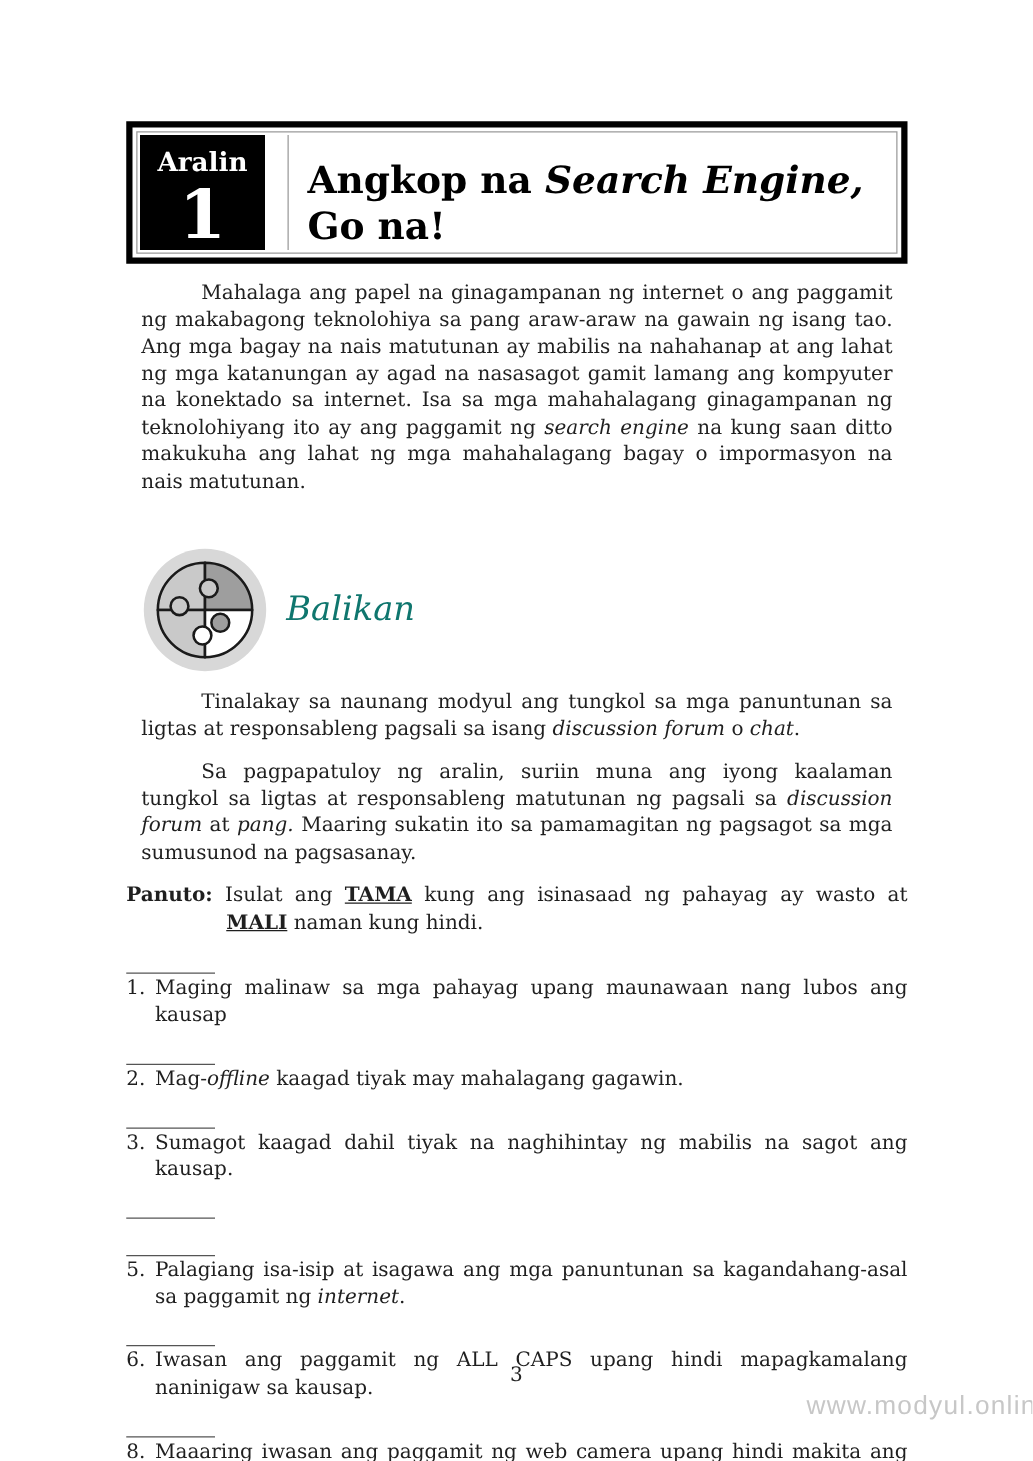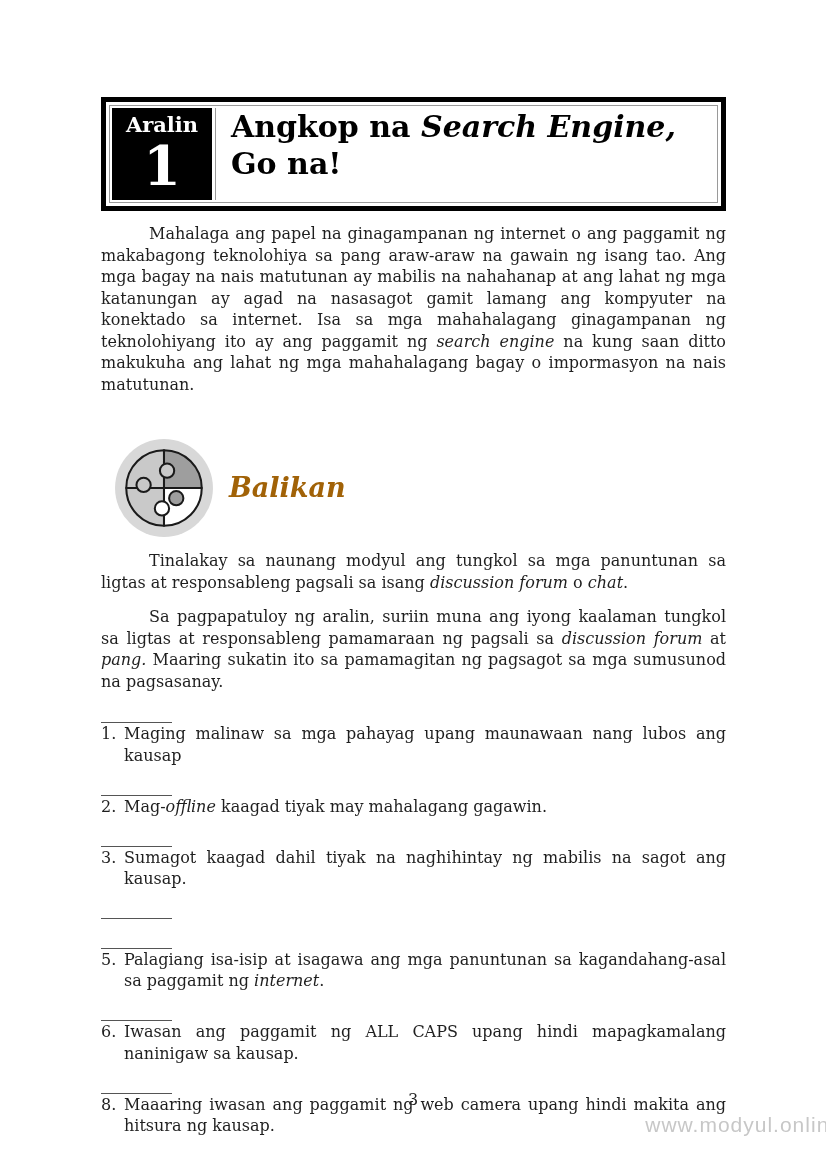--- a/index.html
+++ b/index.html
@@ -31,51 +31,51 @@
     align-items: stretch;
   }
   .lesson-cell {
     width: 100px;
     min-height: 92px;
     background: #000;
     color: #fff;
     display: flex;
     flex-direction: column;
     align-items: center;
-    justify-content: center;
+    justify-content: flex-end;
     flex-shrink: 0;
   }
   .lesson-label {
     font-size: 21px;
     font-weight: bold;
     line-height: 24px;
   }
   .lesson-number {
     font-size: 54px;
     font-weight: bold;
     line-height: 58px;
   }
   .title-cell {
     border-left: 1px solid #9a9a9a;
-    margin-left: 3px;
+    margin-left: 18px;
     padding-left: 15px;
     display: flex;
-    align-items: flex-start;
+    align-items: flex-end;
     flex: 1;
   }
   .lesson-title {
     margin: 0;
     font-size: 30px;
     line-height: 37px;
     font-weight: bold;
     color: #000;
   }
   
   .para {
-    margin: 0;
+    margin: 12px;
     font-size: 16px;
     line-height: 21.5px;
     text-align: justify;
   }
   .indent { text-indent: 48px; }
   .p-intro { margin-top: 12px; }
   .p-b1 { margin-top: 9px; }
   .p-b2 { margin-top: 13px; }
   .it { font-style: italic; }
   .bd { font-weight: bold; }
@@ -86,23 +86,23 @@
     margin-bottom: 10px;
     margin-left: 12px;
     display: flex;
     align-items: center;
     height: 105px;
   }
   .puzzle { width: 102px; height: 102px; flex-shrink: 0; }
   .balikan-heading {
     margin: 0 0 0 14px;
     font-size: 27px;
-    font-weight: bold;
+    font-weight: normal;
     font-style: italic;
-    color: #a16207;
+    color: #0f766e;
   }
   
   .panuto {
     margin: 13px 0 0 0;
     font-size: 16px;
     line-height: 21.5px;
     text-align: justify;
     padding-left: 80px;
     text-indent: -80px;
   }
@@ -183,22 +183,23 @@
           <circle cx="30" cy="47" r="7" fill="#c9c9c9" stroke="#1a1a1a" stroke-width="2"></circle>
           <circle cx="53" cy="33" r="7" fill="#c9c9c9" stroke="#1a1a1a" stroke-width="2"></circle>
           <circle cx="62" cy="60" r="7" fill="#9e9e9e" stroke="#1a1a1a" stroke-width="2"></circle>
           <circle cx="48" cy="70" r="7" fill="#ffffff" stroke="#1a1a1a" stroke-width="2"></circle>
         </svg>
       </span>
       <h2 class="balikan-heading">Balikan</h2>
     </div>
 
     <p class="para indent p-b1"><span>Tinalakay sa naunang modyul ang tungkol sa mga panuntunan sa ligtas at responsableng pagsali sa isang </span><span class="it">discussion forum</span><span> o </span><span class="it">chat</span><span>.</span></p>
-    <p class="para indent p-b2"><span>Sa pagpapatuloy ng aralin, suriin muna ang iyong kaalaman tungkol sa ligtas at responsableng pamamaraan ng pagsali sa </span><span class="it">discussion forum</span><span> at </span><span class="it">pang.</span><span> Maaring sukatin ito sa pamamagitan ng pagsagot sa mga sumusunod na pagsasanay.</span></p>
-
+    <p class="para indent p-b2"><span>Sa pagpapatuloy ng aralin, suriin muna ang iyong kaalaman tungkol sa ligtas at responsableng matutunan ng pagsali sa </span><span class="it">discussion forum</span><span> at </span><span class="it">pang.</span><span> Maaring sukatin ito sa pamamagitan ng pagsagot sa mga sumusunod na pagsasanay.</span></p>
+
+    <p class="panuto"><span class="bd">Panuto:</span><span> Isulat ang </span><span class="bd un">TAMA</span><span> kung ang isinasaad ng pahayag ay wasto at </span><span class="bd un">MALI</span><span> naman kung hindi.</span></p>
 
     <div class="items">
       <div class="item">
         <span class="blank"></span>
         <span class="item-text"><span class="num">1.</span><span><span>Maging malinaw sa mga pahayag upang maunawaan nang lubos ang kausap</span></span></span>
       </div>
       <div class="item">
         <span class="blank"></span>
         <span class="item-text"><span class="num">2.</span><span><span>Mag-</span><span class="it">offline</span><span> kaagad tiyak may mahalagang gagawin.</span></span></span>
       </div>

